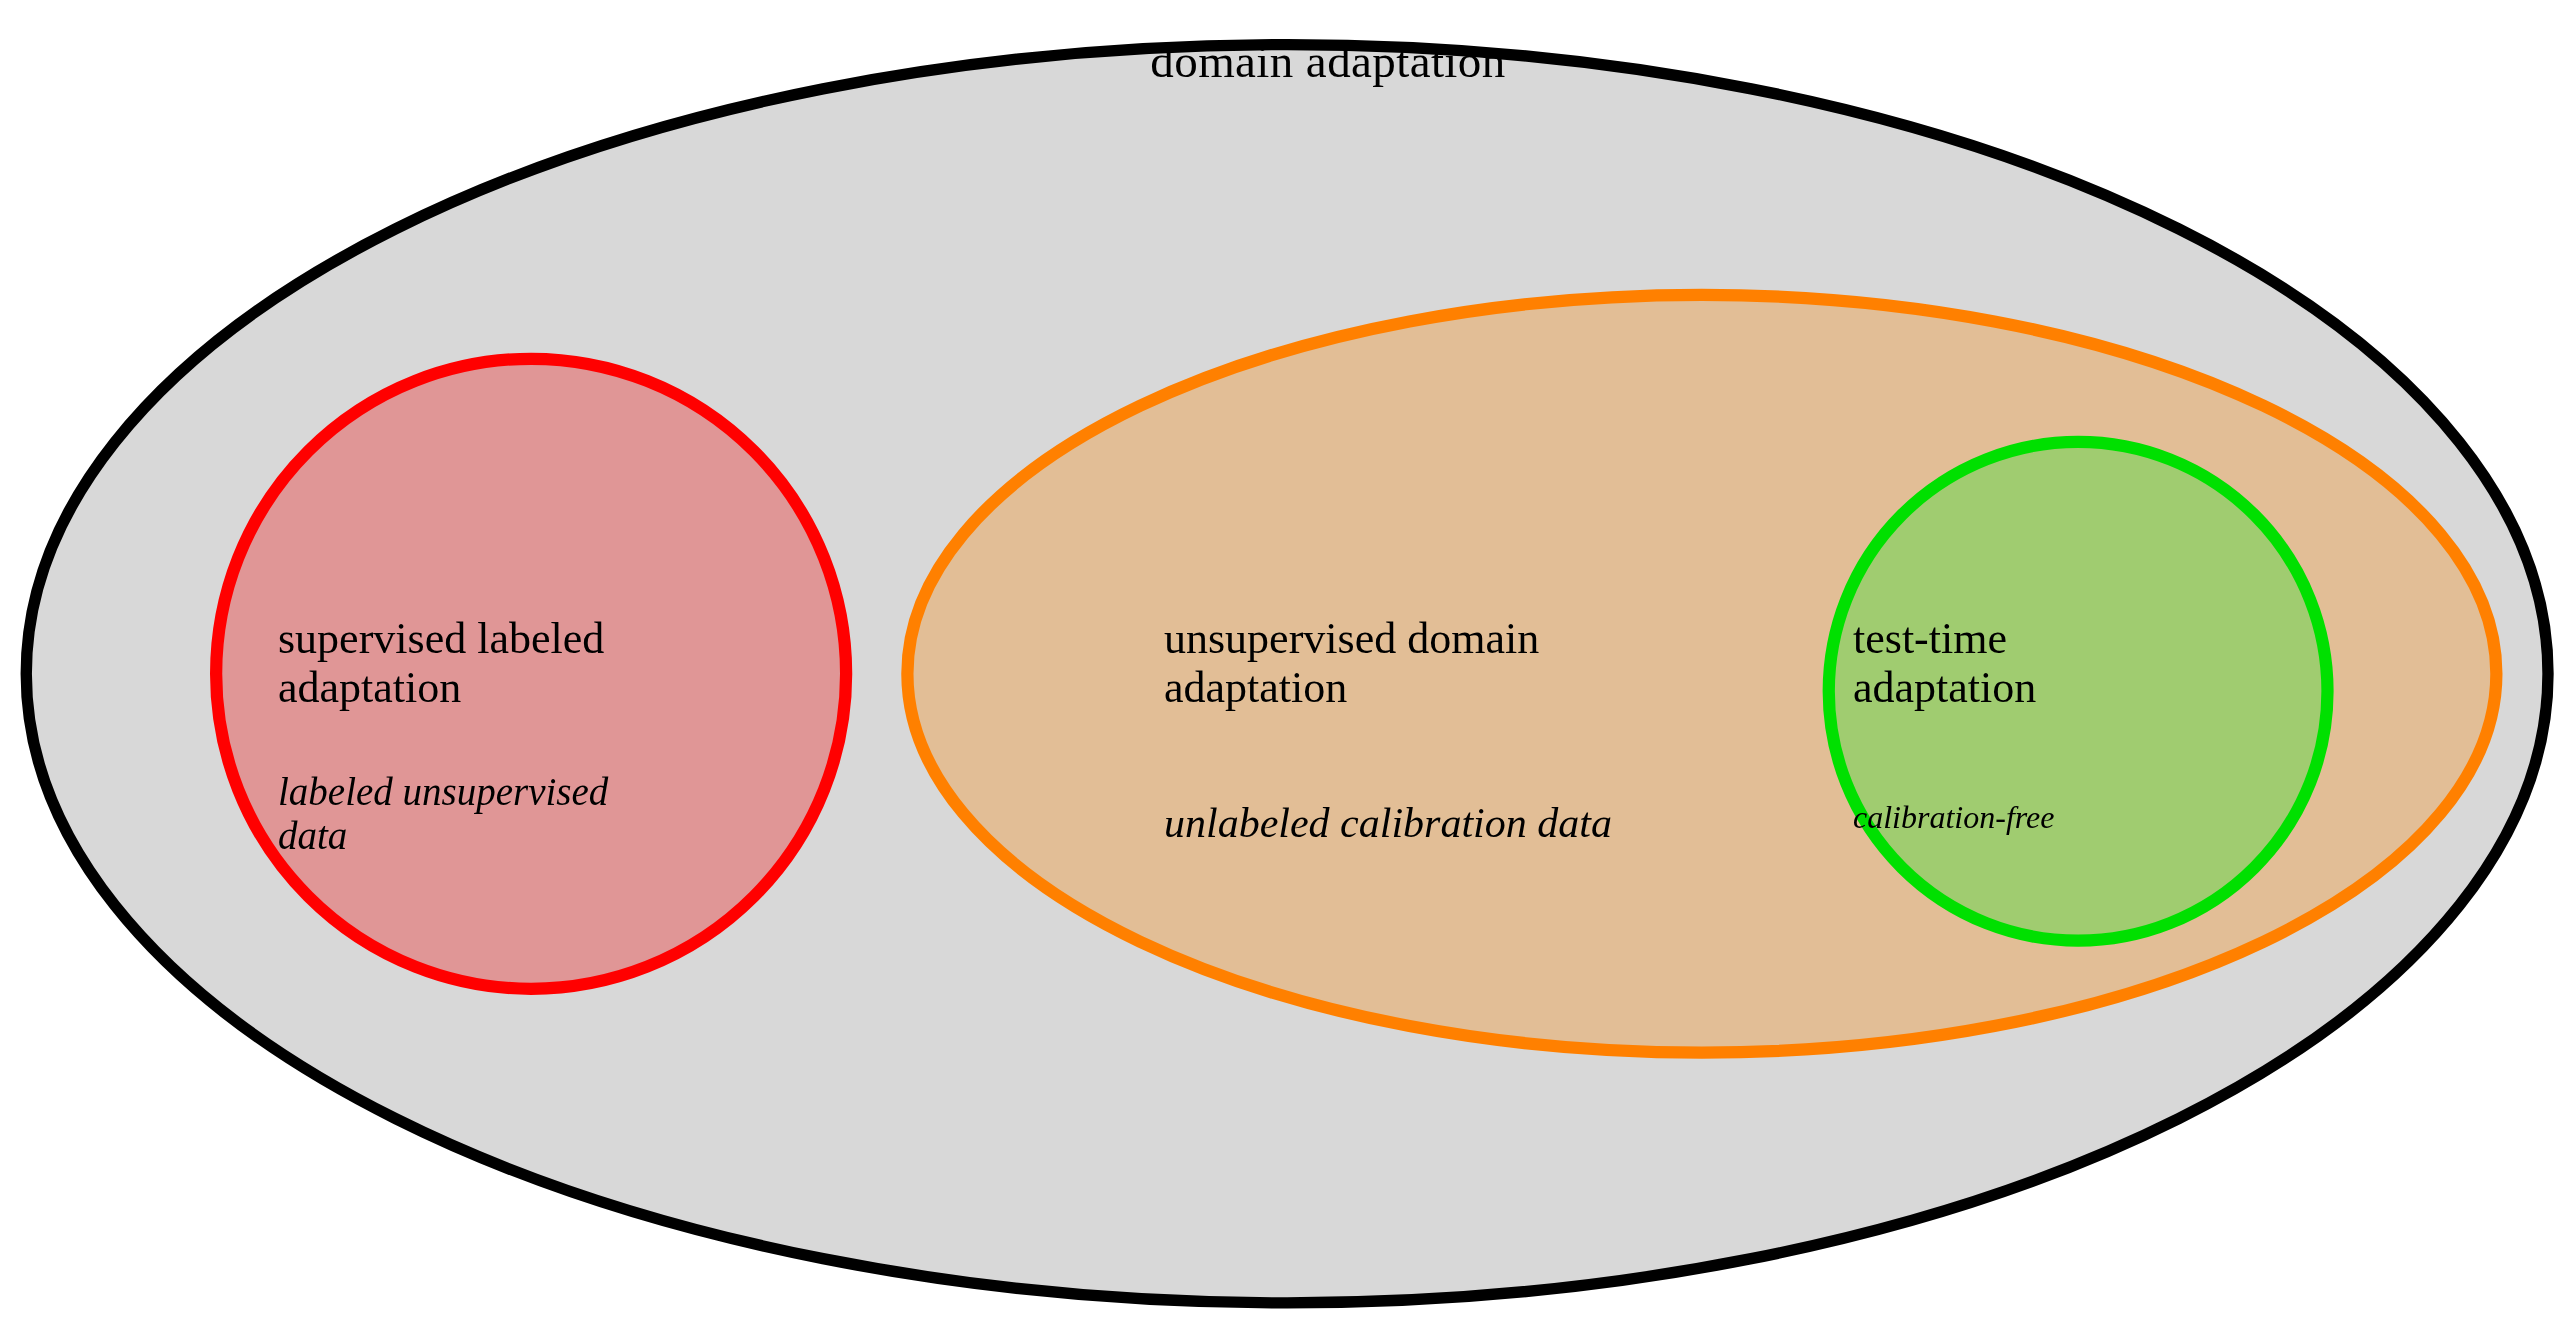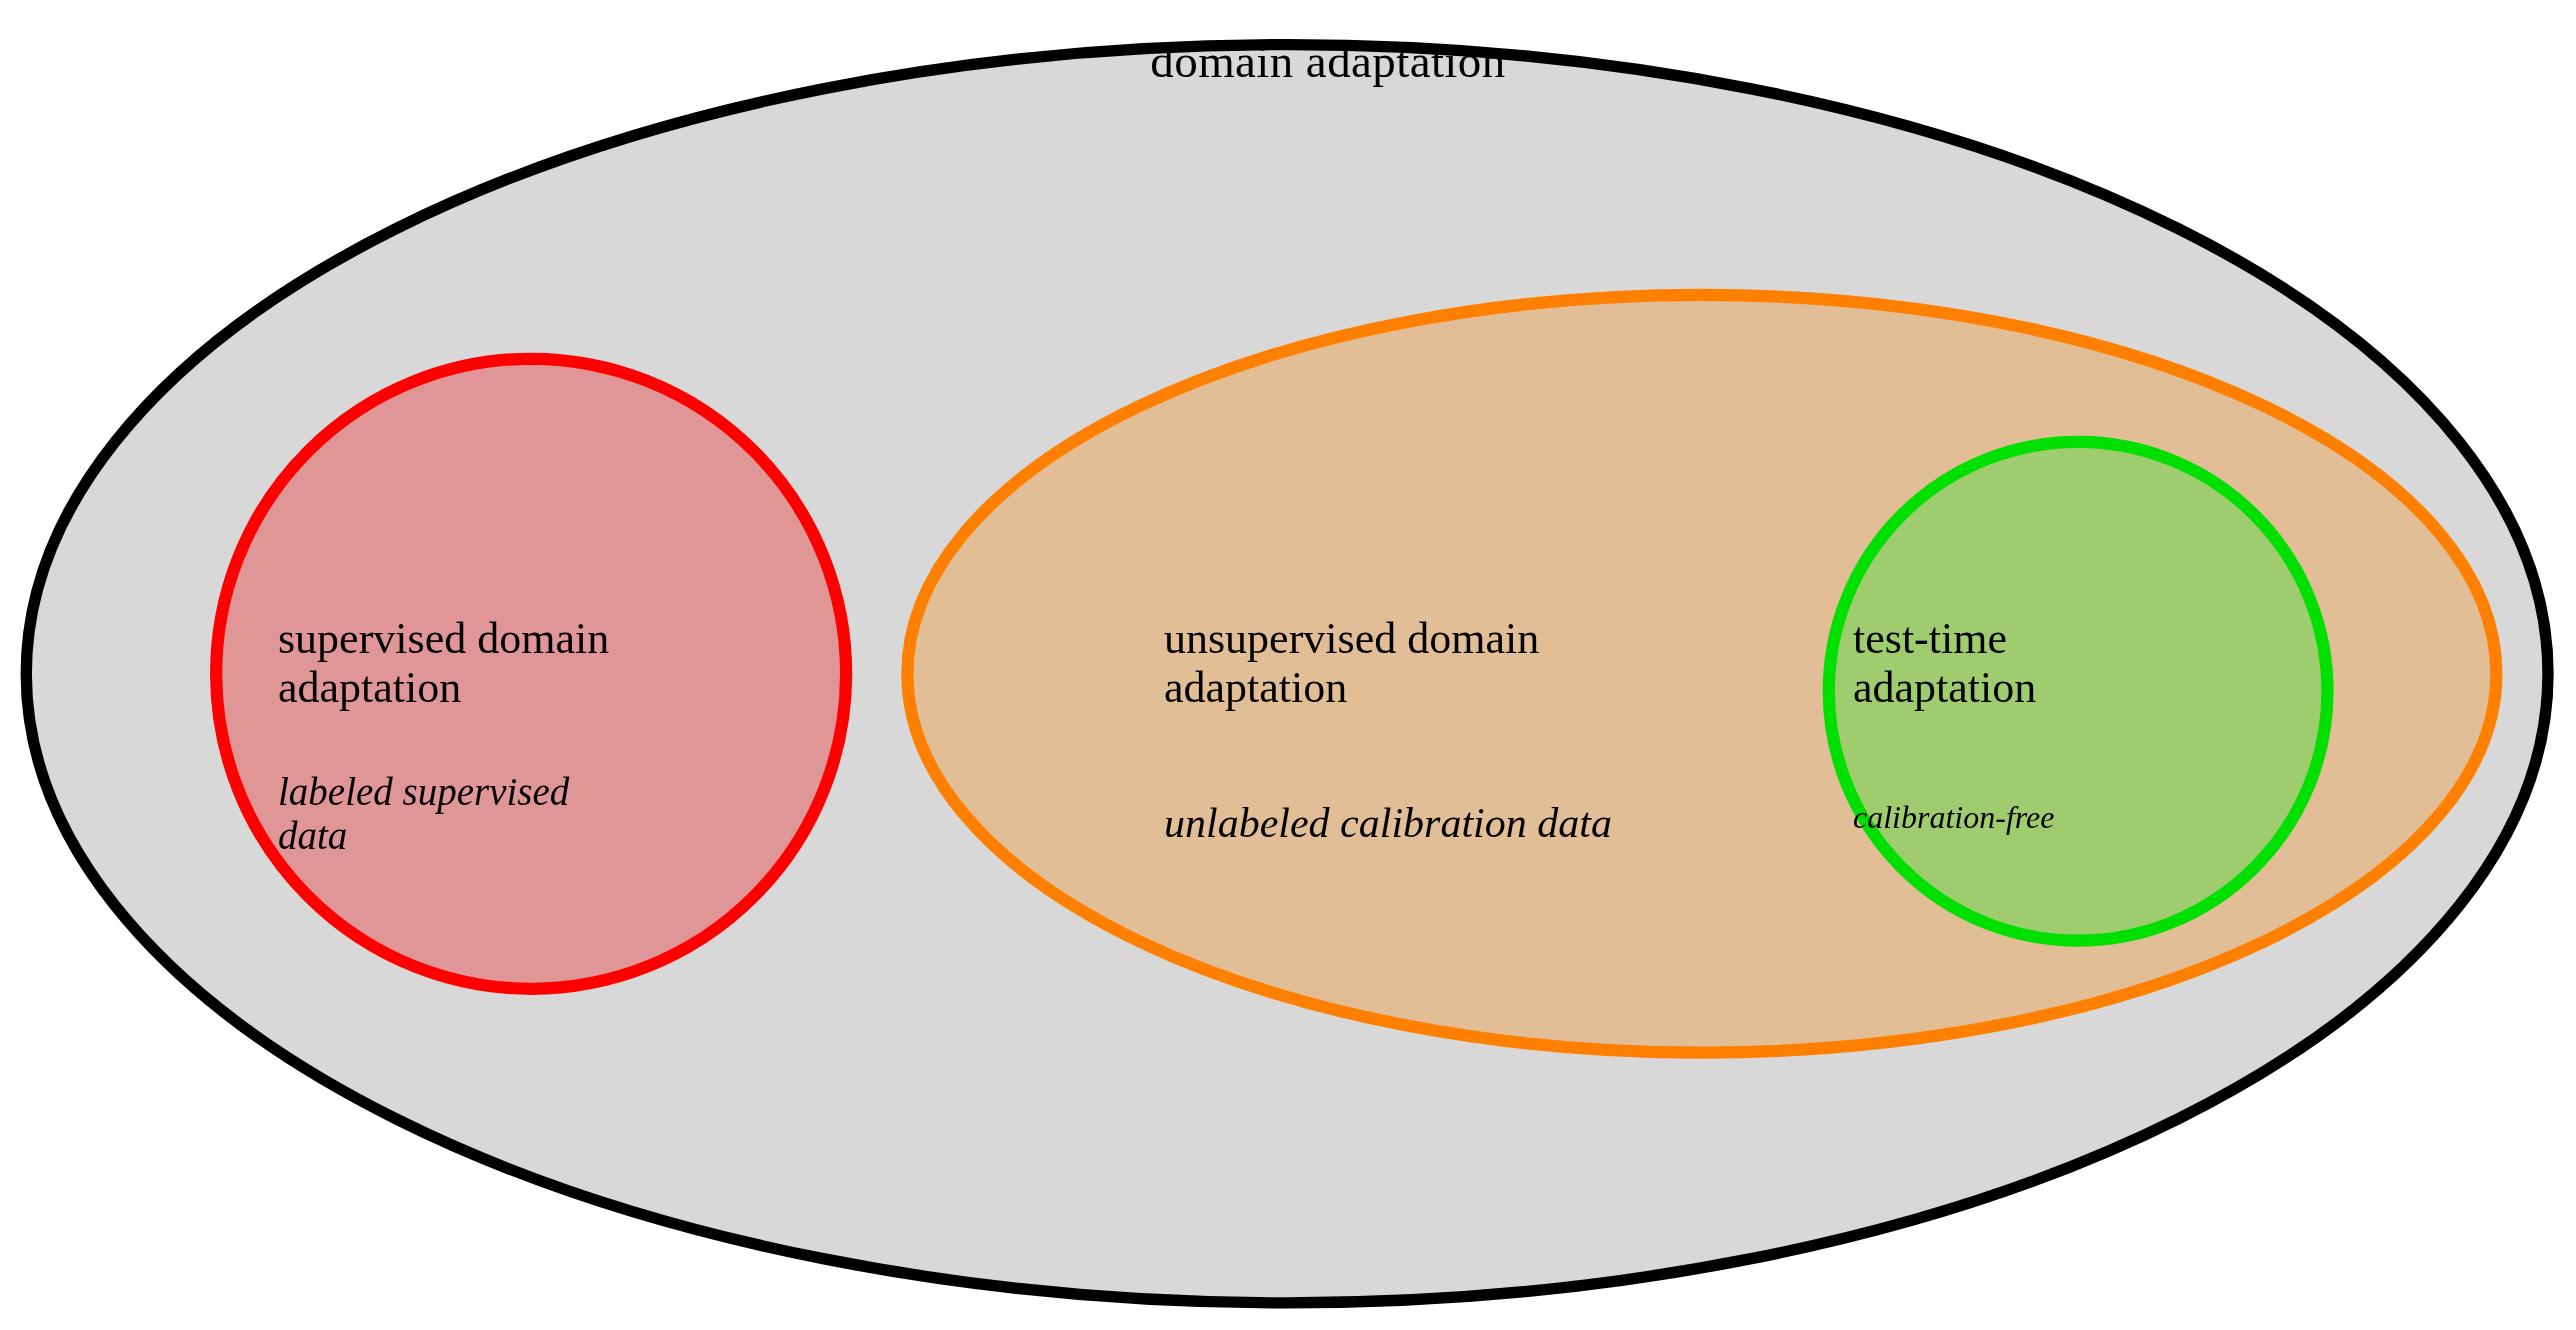--- a/index.html
+++ b/index.html
@@ -105,23 +105,23 @@
 
     <ellipse cx="1945" cy="770" rx="908" ry="433" fill="#E2BE96" stroke="#FF8000" stroke-width="14"></ellipse>
 
     <circle cx="2375" cy="790" r="285" fill="#A0CC70" stroke="#00E000" stroke-width="14"></circle>
   </svg>
 
   <div class="label-layer">
 
     <div class="txt title-outer">domain adaptation</div>
 
-    <div class="txt block-sup-title">supervised domain
+    <div class="txt block-sup-title">supervised labeled
 adaptation</div>
-    <div class="txt block-sup-sub">labeled supervised
+    <div class="txt block-sup-sub">labeled unsupervised
 data</div>
 
     <div class="txt block-unsup-title">unsupervised domain
 adaptation</div>
     <div class="txt block-unsup-sub">unlabeled calibration data</div>
 
     <div class="txt block-tta-title">test-time
 adaptation</div>
     <div class="txt block-tta-sub">calibration-free</div>
 

